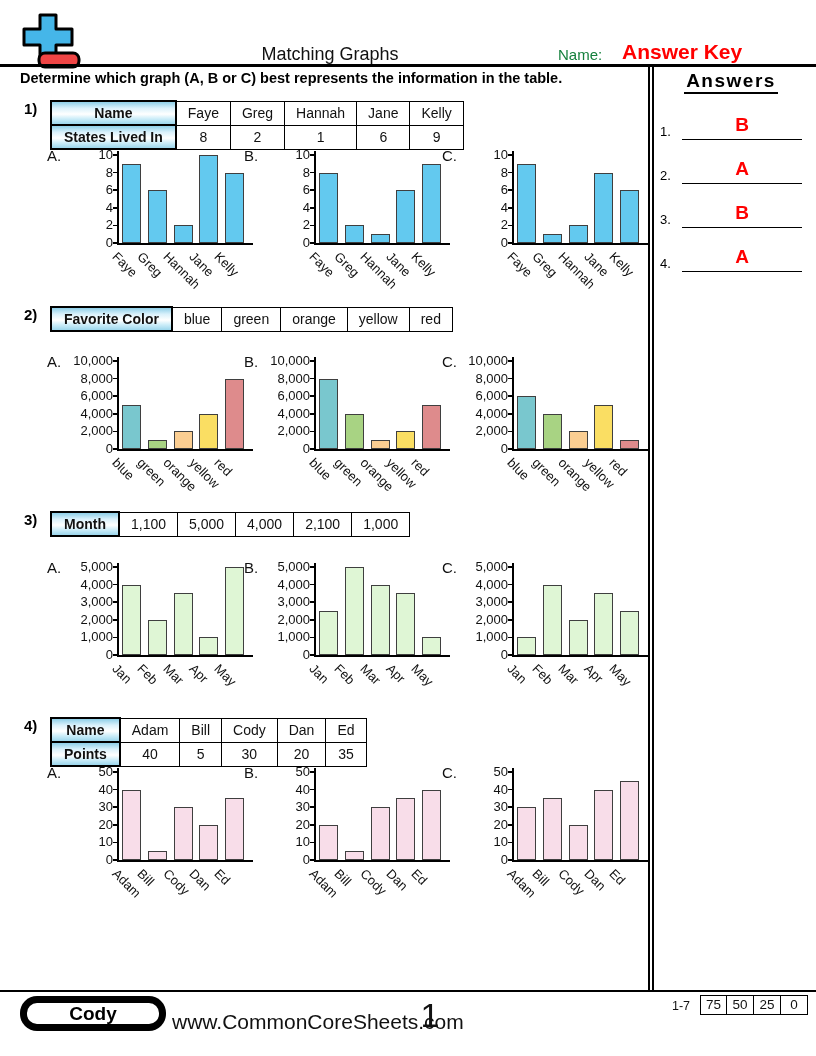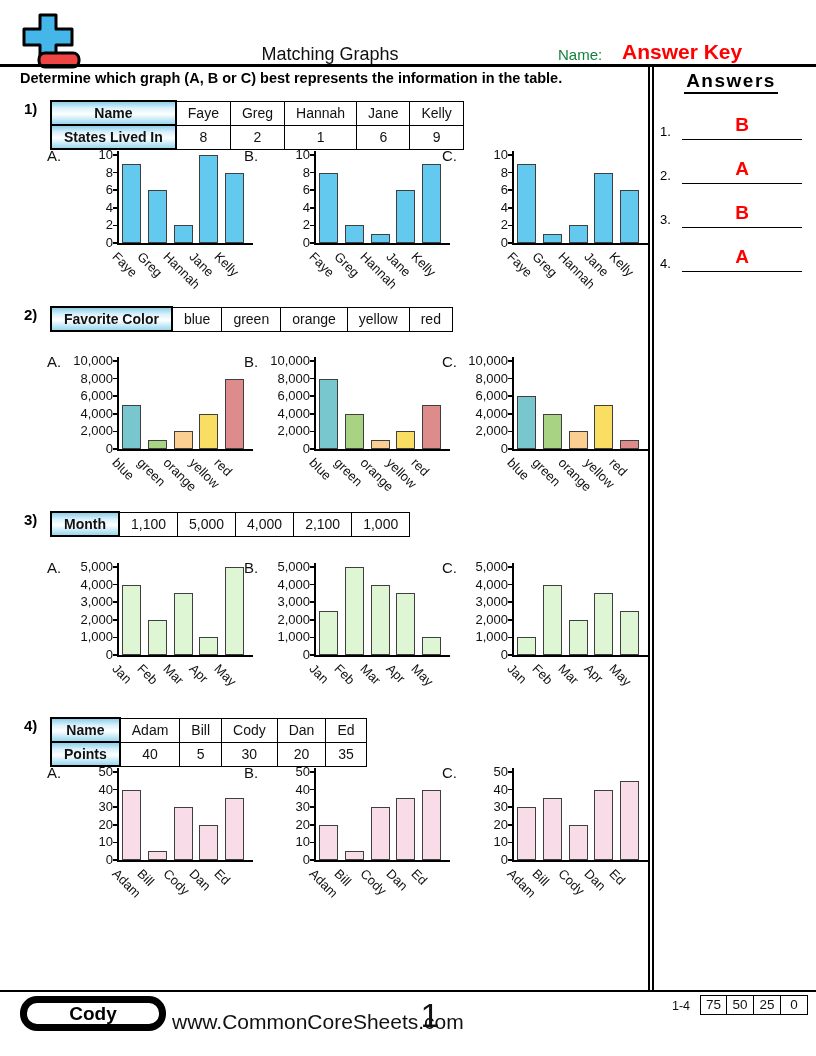--- a/index.html
+++ b/index.html
@@ -487,21 +487,21 @@
       <div class="cat" style="left: 165.6px; top: 102px;">Dan</div>
       <div class="cat" style="left: 191.2px; top: 102px;">Ed</div>
     </div>
 
   <div class="footer-rule"></div>
   <div class="badge">
     <div class="badge-inner">Cody</div>
   </div>
   <div class="website">www.CommonCoreSheets.com</div>
   <div class="page-num">1</div>
-  <div class="range-label">1-4</div>
+  <div class="range-label">1-7</div>
   <div class="score-boxes">
     <div class="score-box">75</div>
     <div class="score-box">50</div>
     <div class="score-box">25</div>
     <div class="score-box">0</div>
   </div>
 
 </div>
 
 </body></html>

